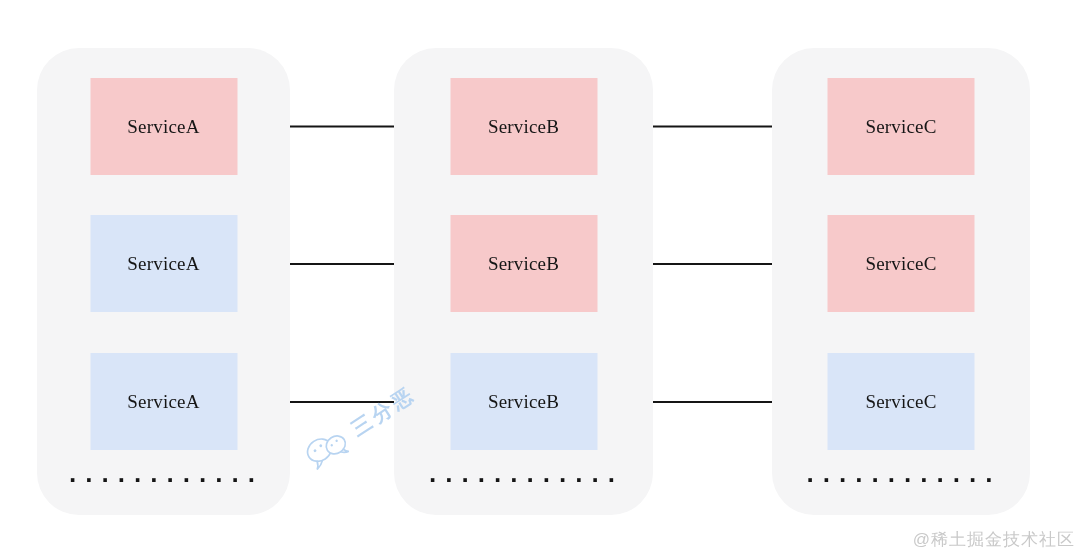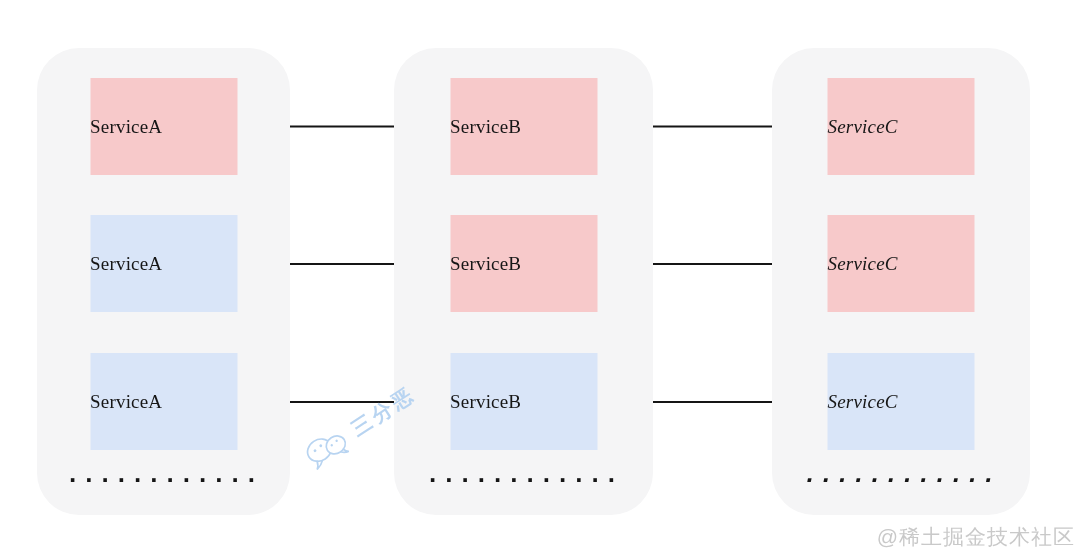--- a/index.html
+++ b/index.html
@@ -10,27 +10,27 @@
   }
 
   
   .group {
     position:absolute; top:48px; height:467px;
     background:var(--color-container,#f5f5f6);
     border-radius:42px;
   }
   .group.g1 { left:37px;  width:253px; }
   .group.g2 { left:394px; width:259px; }
-  .group.g3 { left:772px; width:258px;font-style:italic; }
+  .group.g3 { left:772px; width:258px; }
 
   
   .sbox {
     position:absolute; left:50%; transform:translateX(-50%);
     width:147px; height:97px;
-    display:flex; align-items:center; 
+    display:flex; align-items:center; justify-content:center;
   }
   .sbox.r1 { top:30px; }
   .sbox.r2 { top:167px; }
   .sbox.r3 { top:305px; }
   .sbox[data-color="pink"] { background:var(--color-pink,#f7c9ca); }
   .sbox[data-color="blue"] { background:var(--color-blue,#d9e5f8); }
   .sbox-label {
     font-size:19px; color:var(--color-label,#161616);
     letter-spacing:0.2px; white-space:nowrap;
   }
@@ -60,21 +60,21 @@
   }
   .wm-icon { display:block; }
   .wm-text {
     font-size:20px; font-weight:bold; letter-spacing:4px;
     white-space:nowrap; font-family:"Liberation Sans",sans-serif;
   }
 
   
   .attribution {
     position:absolute; right:5px; bottom:8px;
-    font-size:21px; letter-spacing:1px;
+    font-size:17px; letter-spacing:1px;
     font-family:"Liberation Sans",sans-serif;
   }
 </style>
 </head>
 <body>
 
 <div class="canvas">
 
   <svg class="arrows" viewBox="0 0 1080 559">
     <g>

